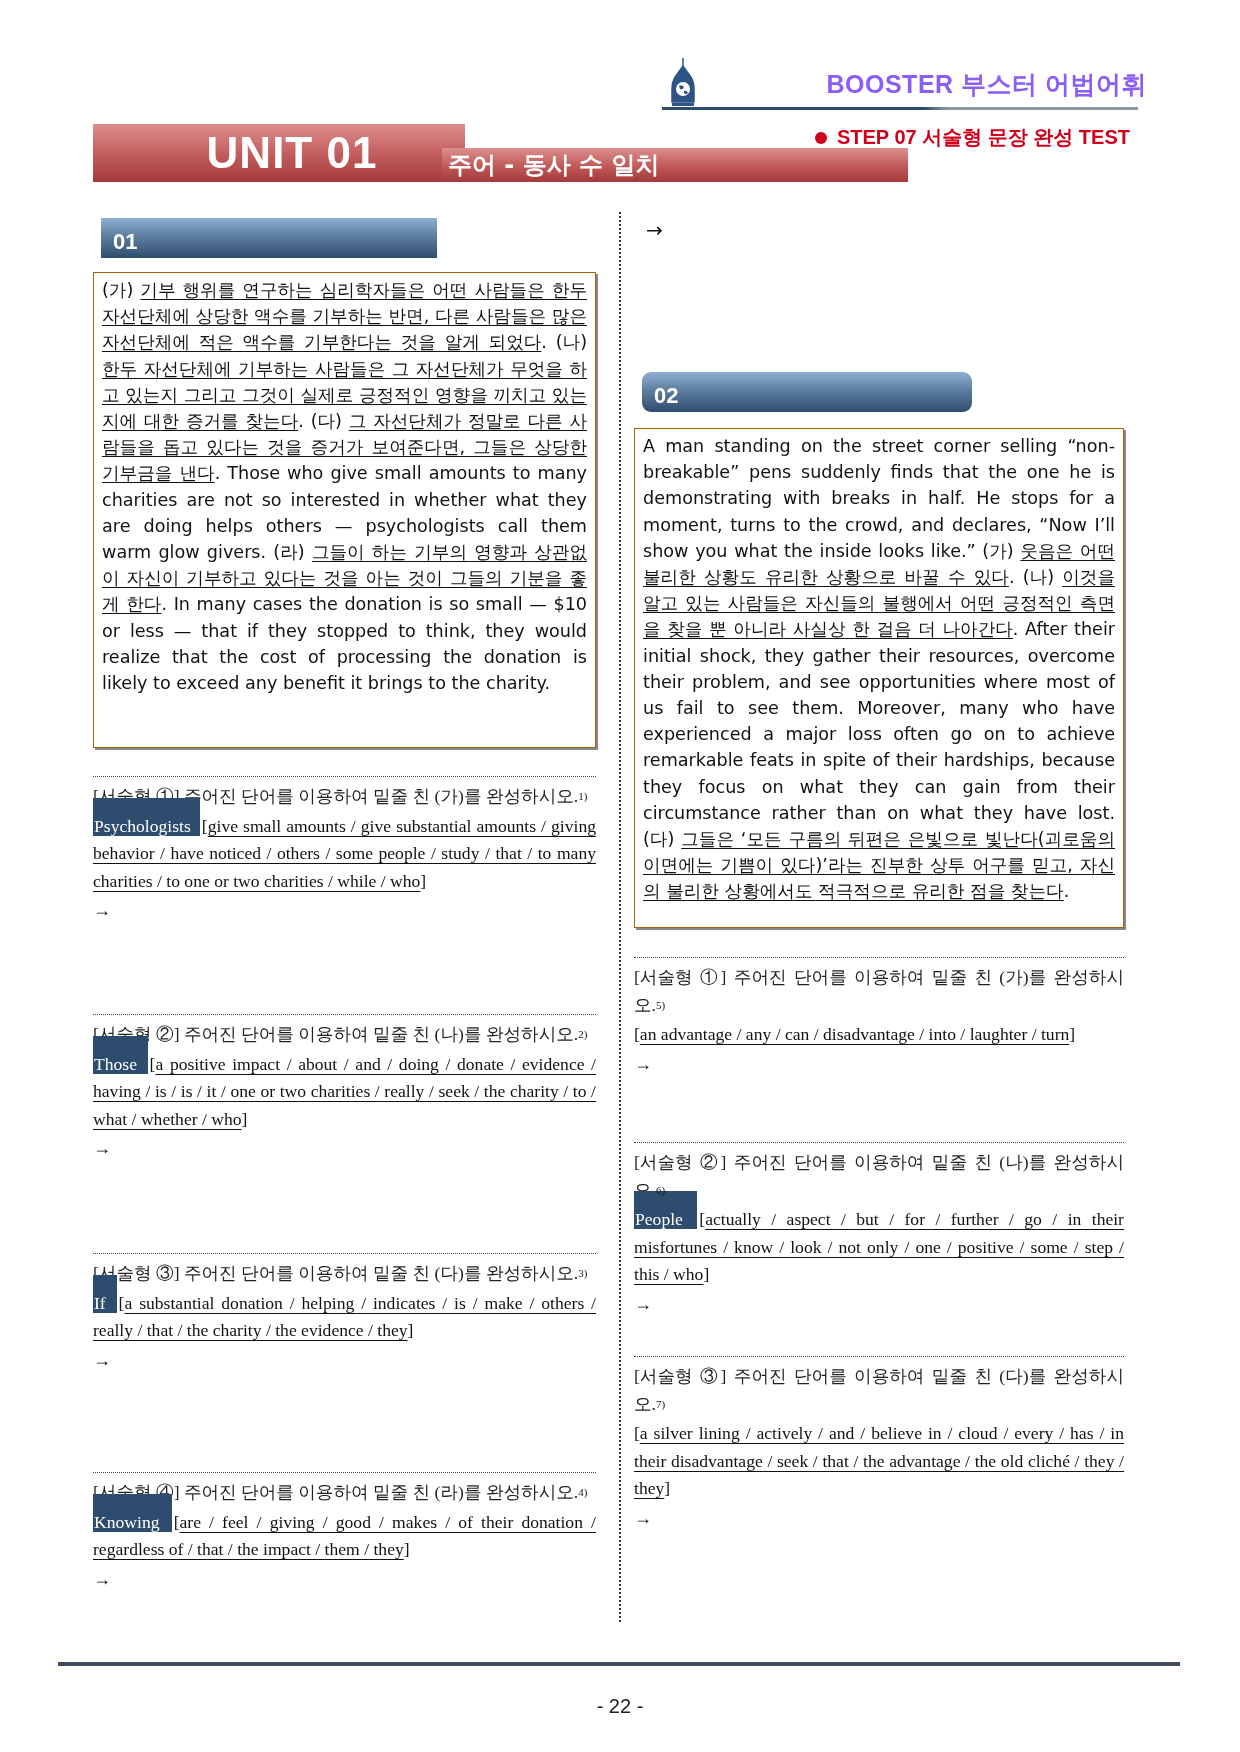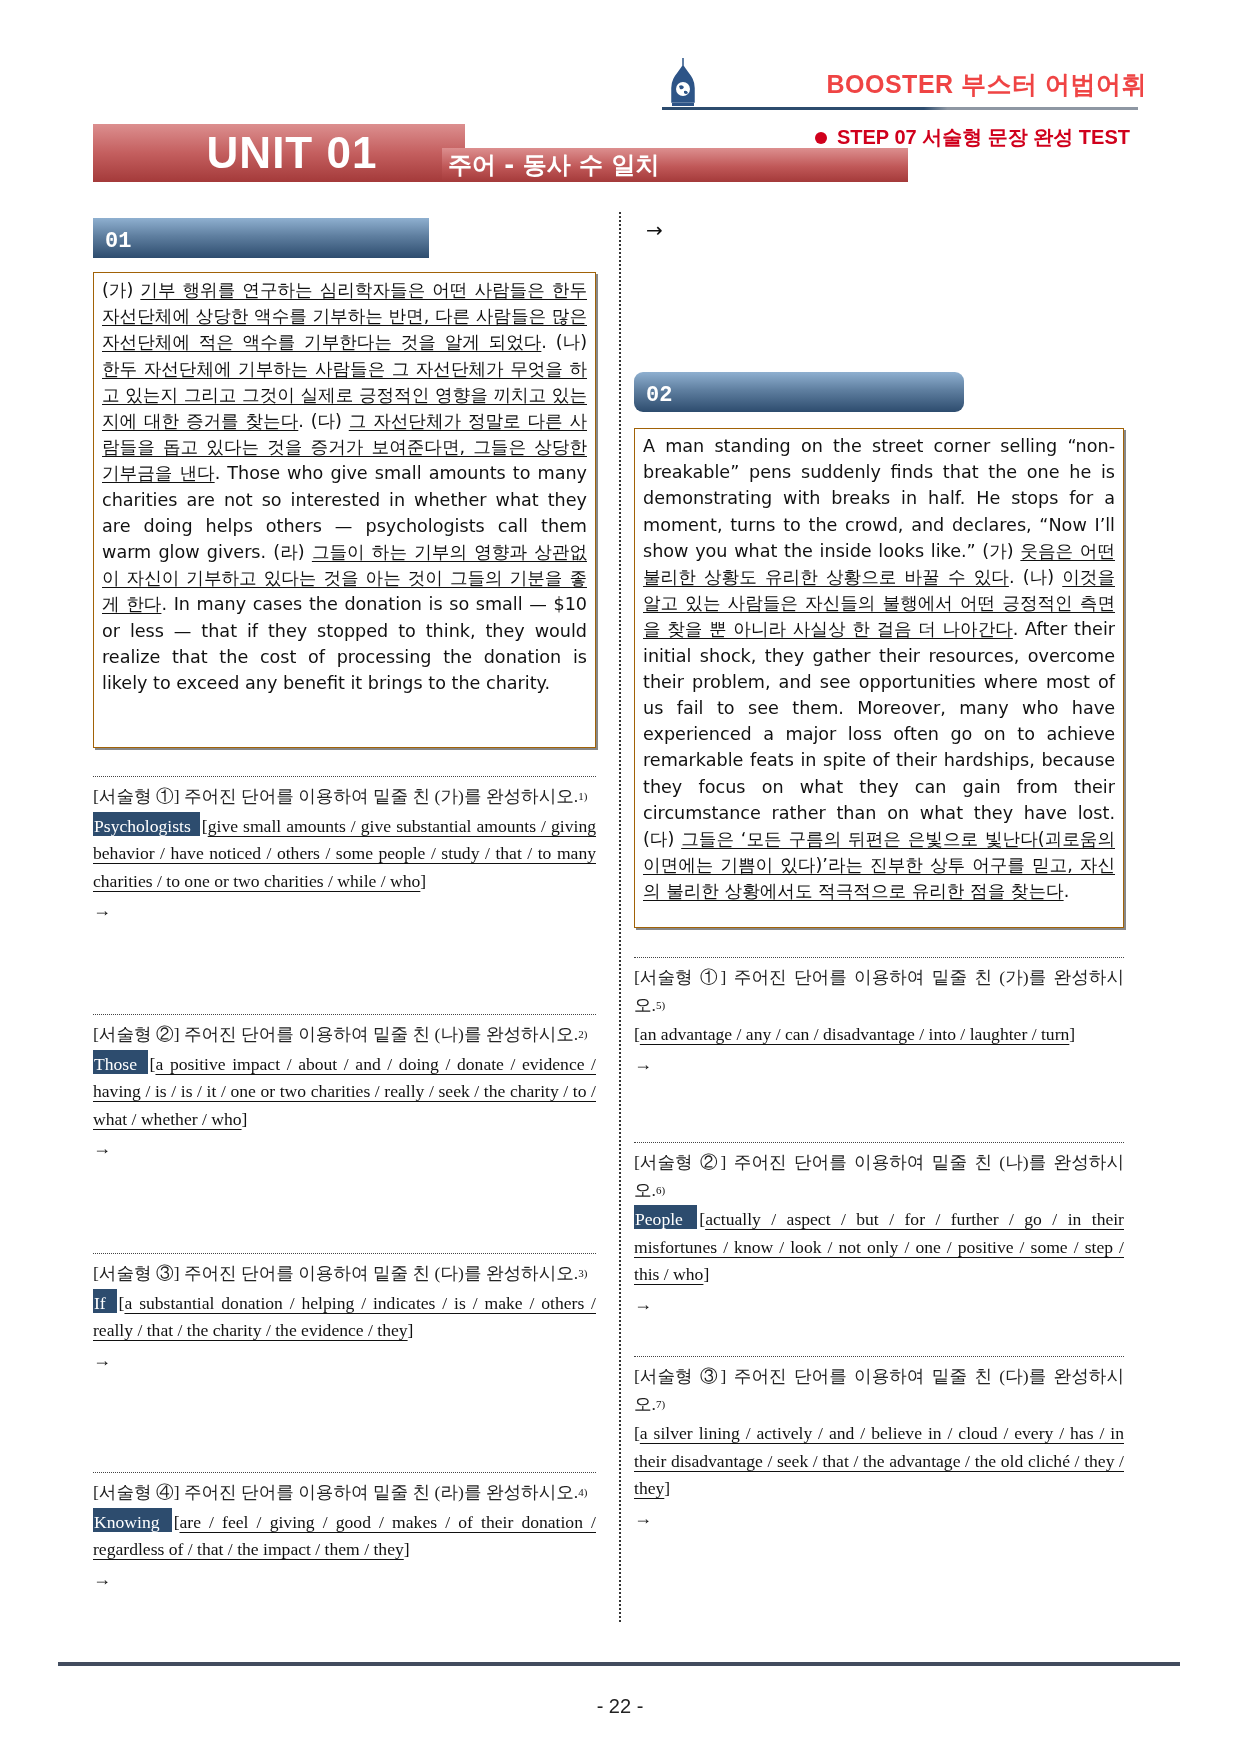--- a/index.html
+++ b/index.html
@@ -2,21 +2,21 @@
 <html><head>
 <meta charset="utf-8">
 <style>
   html, body { margin: 0; padding: 0; background: #ffffff; }
   body { width: 1240px; height: 1752px; position: relative; overflow: hidden;
          font-family: "DejaVu Sans", "Liberation Sans", sans-serif; color: #111; }
 
   
   .pen-logo { position: absolute; left: 666px; top: 58px; width: 34px; height: 52px; }
   .brand { position: absolute; right: 93px; top: 68px; font-size: 25px; font-weight: bold;
-           color: #ef4444; letter-spacing: 0.5px; font-family: "Liberation Sans", sans-serif; }
+           color: #8b5cf6; letter-spacing: 0.5px; font-family: "Liberation Sans", sans-serif; }
   .brand-rule { position: absolute; left: 662px; top: 107px; width: 476px; height: 3px;
                 background: linear-gradient(to right, #2d4c6e 0%, #2d4c6e 55%, #8e97a3 60%, #8e97a3 100%); }
   .step-line { position: absolute; right: 110px; top: 124px; font-size: 20px; font-weight: bold;
                color: #d0001c; font-family: "Liberation Sans", sans-serif; display: flex; align-items: center; gap: 10px; }
   .step-dot { width: 12px; height: 12px; border-radius: 50%; background: #d0001c; display: inline-block; }
 
   .unit-banner { position: absolute; left: 93px; top: 124px; width: 346px; height: 58px;
                  background: linear-gradient(to bottom, #dc8f8f 0%, #c45f5f 50%, #a43a3a 100%);
                  color: #fff; font-size: 44px; font-weight: bold; text-align: center; line-height: 58px;
                  font-family: "Liberation Sans", sans-serif; letter-spacing: 1px; padding-left: 26px; }
@@ -25,38 +25,38 @@
                   color: #fff; font-size: 24px; font-weight: bold; line-height: 34px; padding-left: 6px; box-sizing: border-box;
                   font-family: "DejaVu Sans", sans-serif; }
 
   
   .col-divider { position: absolute; left: 619px; top: 212px; height: 1410px; border-left: 2px dotted #333; }
 
   
   .sec-head { position: absolute; height: 40px; color: #fff; font-size: 22px; font-weight: bold;
               line-height: 48px; padding-left: 12px; box-sizing: border-box;
               background: linear-gradient(to bottom, #8fb0d0 0%, #5f7fa0 45%, #2d4c6e 100%);
-              font-family: Liberation Mono, monospace; }
+              font-family: Liberation Sans, sans-serif; margin-left: 8px; }
 
   
   .passage { position: absolute; border: 1px solid #a16207; box-shadow: 2px 2px 0 #888;
              padding: 4px 8px; box-sizing: border-box; font-size: 17.6px; line-height: 26.2px;
              text-align: justify; font-family: "DejaVu Sans", sans-serif; }
   .passage .ko { font-weight: normal; }
   .passage .en { font-weight: 500; }
   .passage u { text-decoration: underline; text-underline-offset: 3px; }
 
   
   .q { position: absolute; border-top: 1px dotted #444; padding-top: 6px;
        font-size: 17.6px; line-height: 27.5px; font-family: Liberation Serif, serif; text-align: justify; }
   .q .prompt { color: #222; }
   .q .fn { font-size: 11px; vertical-align: baseline; position: relative; top: -2px; }
   .q .words { font-weight: 500; }
   .q .words u { text-decoration: underline; text-underline-offset: 4px; }
-  .q .starter { background: #2d4c6e; color: #fff; padding: 4px 4px 0 1px; margin-right: 2px; }
+  .q .starter { background: #2d4c6e; color: #fff; padding: 18px 4px 0 1px; margin-right: 2px; }
   .q .arrow { display: block; font-size: 18px; margin-top: 2px; }
 
   .arrow-top { position: absolute; left: 646px; top: 218px; font-size: 20px; }
 
   .footer-rule { position: absolute; left: 58px; top: 1662px; width: 1122px; height: 4px; background: #424c5e; }
   .page-num { position: absolute; left: 0; width: 1240px; top: 1695px; text-align: center; font-size: 20px;
               font-family: "Liberation Sans", sans-serif; color: #222; }
 </style>
 </head>
 <body>

